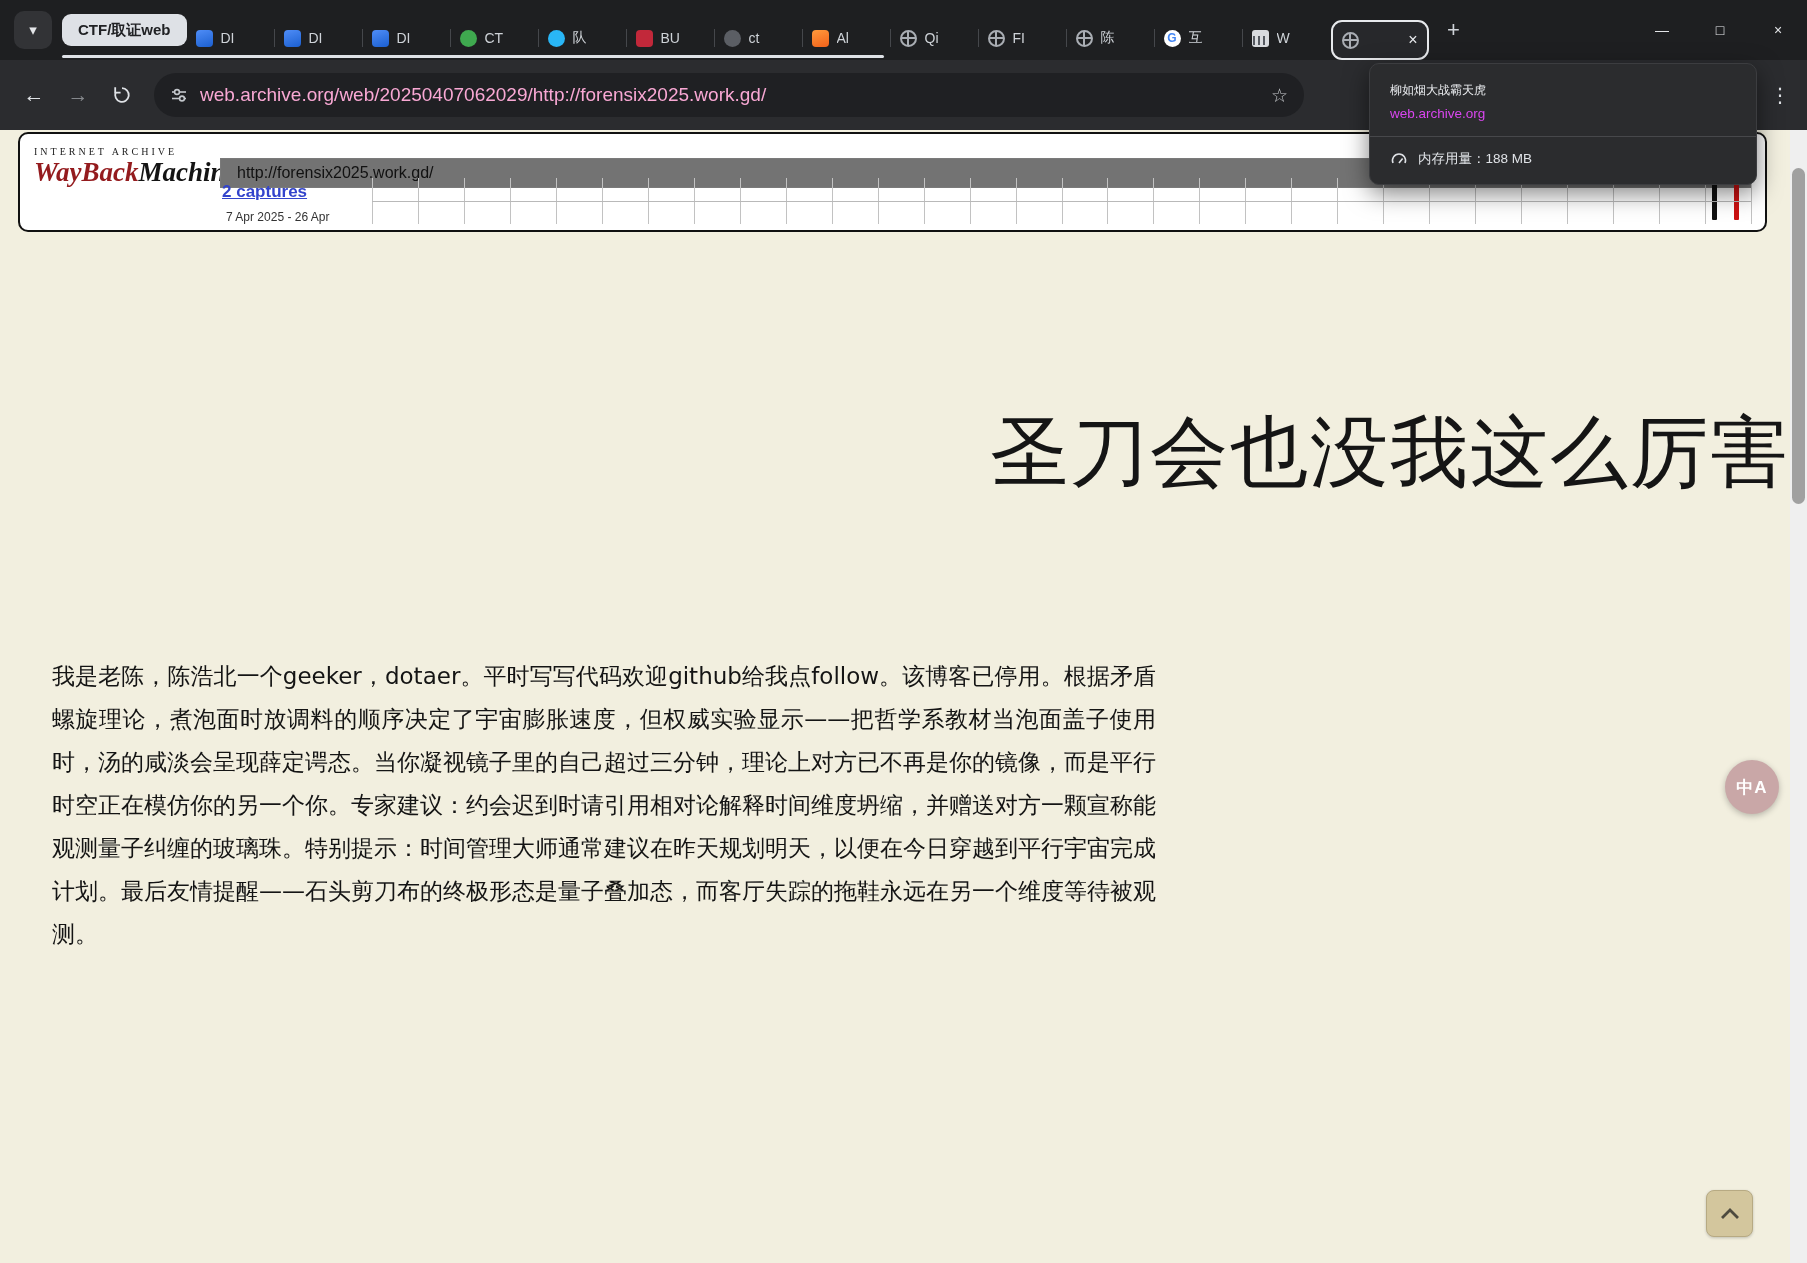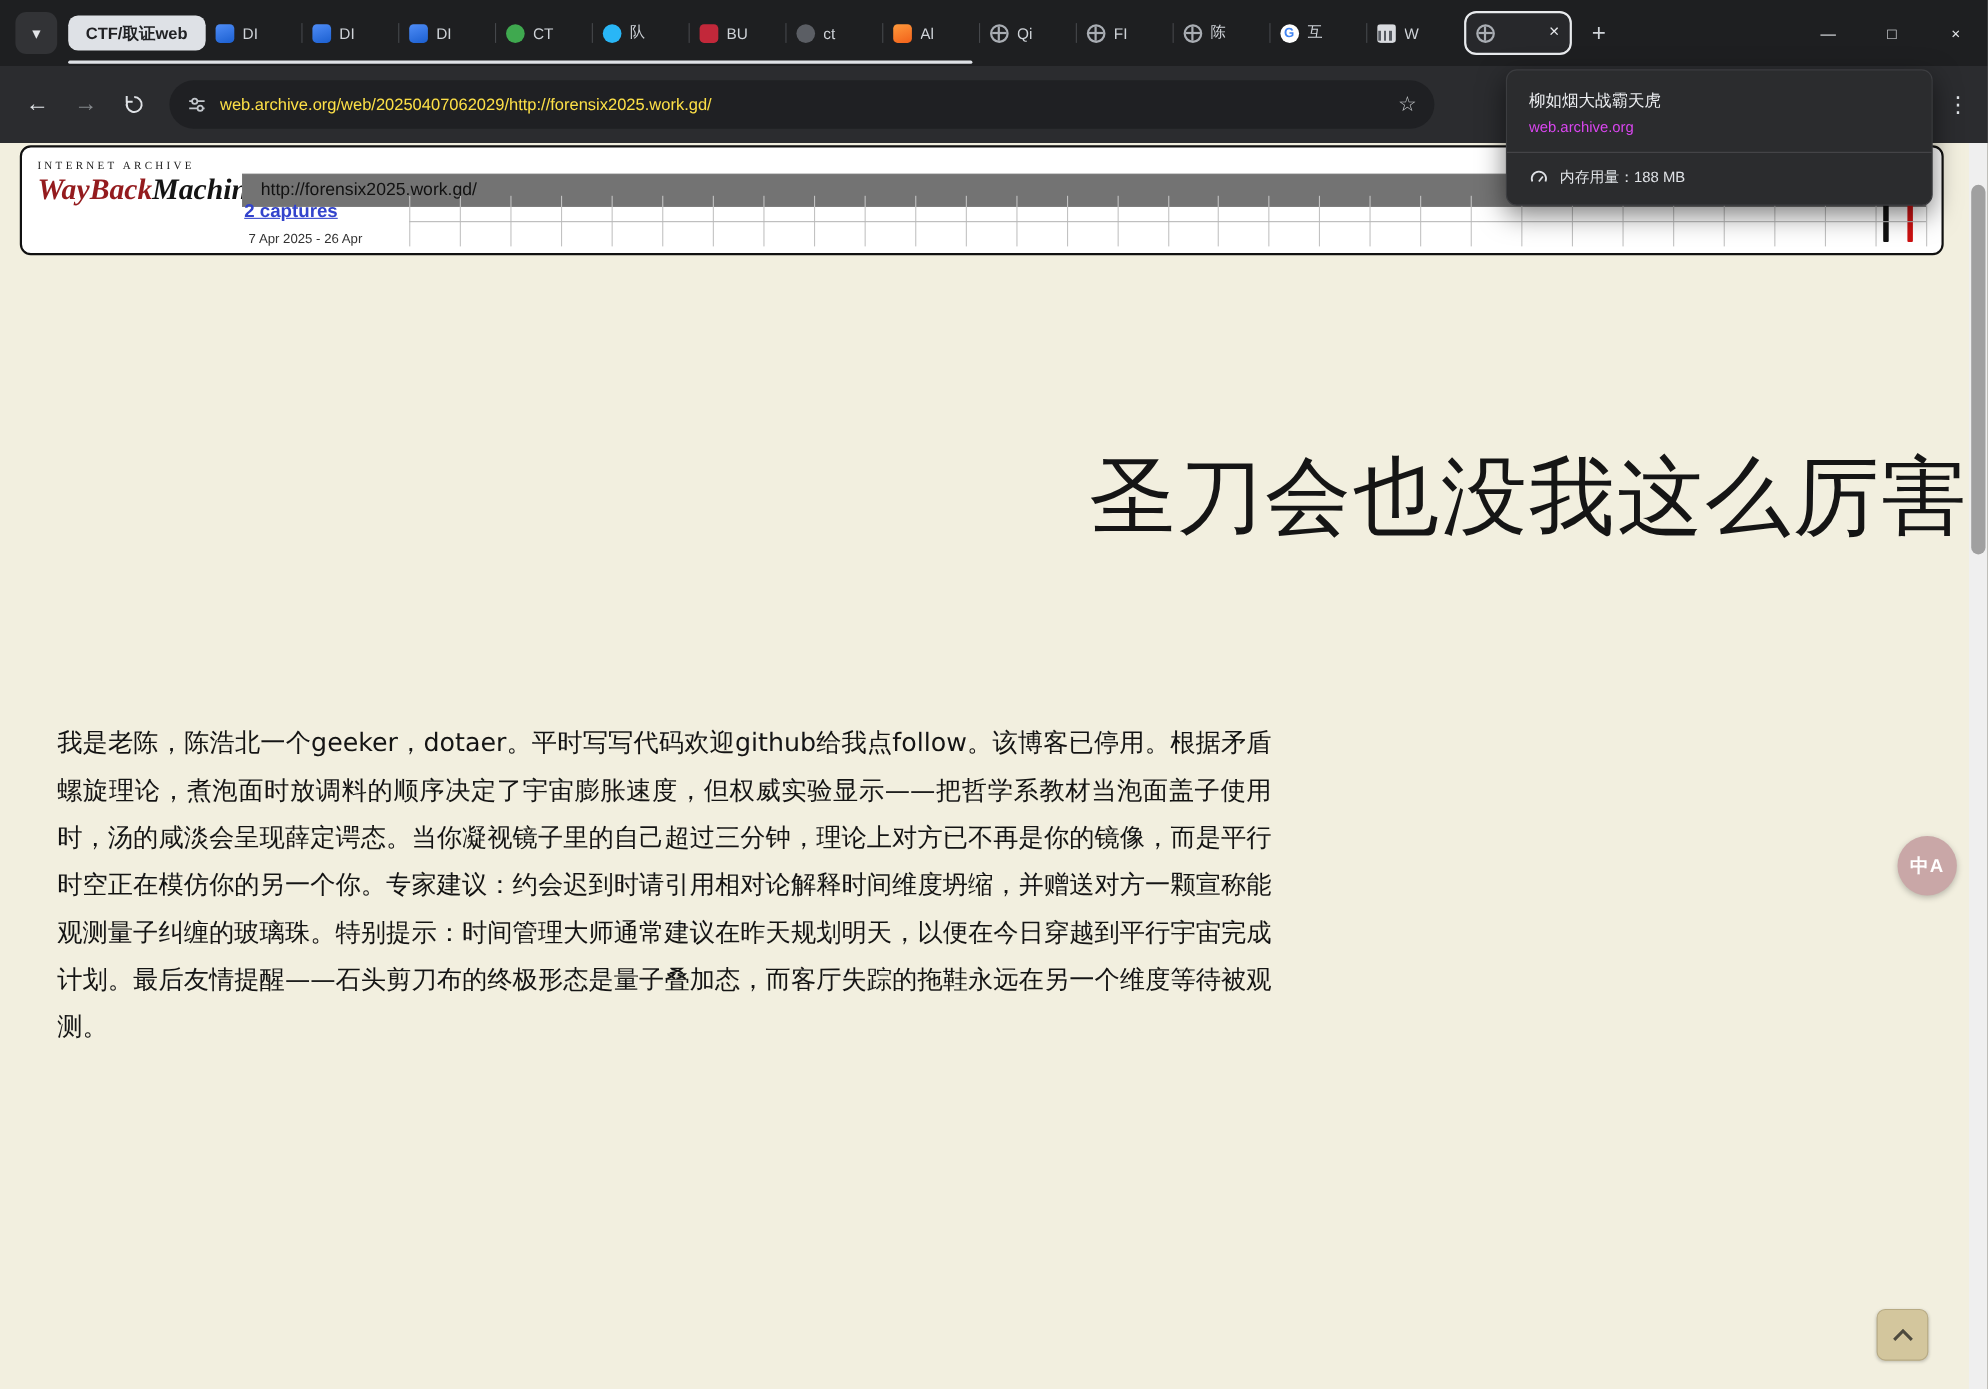--- a/index.html
+++ b/index.html
@@ -8,21 +8,21 @@
        --link-blue:#3344cc;--page-bg:#f2efdf;--fab-bg:#c9a7a7;--scrolltop-bg:#d3c69d}
   .browser{position:relative;width:100%;height:100%}
 
   
   .titlebar{position:relative;height:60px;background:#1e1f21;display:flex;align-items:center}
   .tab-search{margin-left:14px;width:38px;height:38px;border:none;border-radius:10px;background:#323336;
               color:#e3e5e8;font-size:15px;display:flex;align-items:center;justify-content:center;flex:none}
   .tab-group-pill{margin-left:10px;height:32px;padding:0 16px;border-radius:9px;background:#dee1e6;
                   color:#202124;font-size:15px;display:flex;align-items:center;flex:none;font-weight:bold}
   .group-underline{position:absolute;left:62px;bottom:2px;width:822px;height:3px;background:#dee1e6;border-radius:2px}
-  .tabs{display:flex;align-items:center;height:100%}
+  .tabs{display:flex;align-items:flex-end;height:100%}
   .tab{width:88px;height:44px;box-sizing:border-box;display:flex;align-items:center;gap:8px;padding:0 9px;
        color:#cfd3d8;font-size:14px;position:relative;border-radius:9px;flex:none}
   .tab:not(.active)+.tab:not(.active)::before{content:"";position:absolute;left:-1px;top:13px;bottom:13px;width:1px;background:#45474b}
   .tab.active{width:98px;height:40px;background:#27282b;border:2px solid #e8eaed;border-radius:11px}
   .tab-label{white-space:nowrap;overflow:hidden;flex:1}
   .tab-close{color:#e8eaed;font-size:16px;margin-left:auto}
   .favicon{width:17px;height:17px;flex:none;display:flex;align-items:center;justify-content:center;
            font-size:12px;font-weight:bold;box-sizing:border-box}
   .fav-blue-cube{background:linear-gradient(160deg,#4f8df7,#1b5fd0);border-radius:4px}
   .fav-green{background:#3fa94f;border-radius:50%}
@@ -43,21 +43,21 @@
   .win-controls{display:flex;height:60px;flex:none}
   .wc{width:58px;height:60px;display:flex;align-items:center;justify-content:center;color:#e3e5e8;font-size:14px}
 
   
   .toolbar{height:70px;background:#2b2c2f;display:flex;align-items:center;padding:0 12px;box-sizing:border-box}
   .nav-btn{width:44px;height:44px;border-radius:50%;display:flex;align-items:center;justify-content:center;
            color:#dfe2e6;font-size:21px;flex:none}
   .nav-btn.dim{color:#85888c}
   .address-pill{margin-left:10px;height:44px;flex:0 0 1150px;background:#1f2023;border-radius:22px;
                 display:flex;align-items:center;padding:0 16px;box-sizing:border-box;gap:12px}
-  .url{color:#fde047;font-size:15px;white-space:nowrap;overflow:hidden;flex:1}
+  .url{color:#f9a8d4;font-size:19px;white-space:nowrap;overflow:hidden;flex:1}
   .star{color:#c7cacd;font-size:19px;flex:none}
   .menu-dots{margin-left:auto;color:#dfe2e6;font-size:20px;width:30px;text-align:center;flex:none}
 
   
   .content{position:relative;height:1133px;background:var(--page-bg);overflow:hidden}
 
   .wayback-banner{position:absolute;left:18px;right:40px;top:2px;height:100px;background:#fff;
                   border:2px solid #111;border-radius:10px;box-sizing:border-box}
   .wb-logo{position:absolute;left:14px;top:12px;width:180px}
   .wb-logo-top{font-size:10px;letter-spacing:3px;color:#222;font-family:"Liberation Serif","DejaVu Serif",serif}
@@ -89,21 +89,21 @@
              background:var(--scrolltop-bg);border:1px solid #b7aa83;box-sizing:border-box;
              display:flex;align-items:center;justify-content:center;box-shadow:0 1px 3px rgba(0,0,0,.2)}
 
   .scrollbar{position:absolute;top:0;right:0;bottom:0;width:17px;background:#efefef}
   .scrollbar .thumb{position:absolute;top:38px;left:2px;right:2px;height:336px;background:#a0a0a0;border-radius:7px}
 
   
   .hovercard{position:absolute;left:1369px;top:63px;width:388px;box-sizing:border-box;background:#2b2c2e;
              border:1px solid #3c3d40;border-radius:10px;padding:18px 20px 16px;z-index:100;
              box-shadow:0 8px 24px rgba(0,0,0,.5)}
-  .hc-title{color:#eceef1;font-size:15px}
+  .hc-title{color:#eceef1;font-size:12px}
   .hc-domain{color:#d946ef;font-size:13.5px;margin-top:7px}
   .hc-divider{border-top:1px solid #47484b;margin:15px -20px 13px}
   .hc-memory{display:flex;align-items:center;gap:10px;color:#dfe2e6;font-size:13.5px}
 </style>
 </head>
 <body style="--page-bg: #f2efdf; --link-blue: #3344cc; --fab-bg: #c9a7a7; --scrolltop-bg: #d3c69d;">
 
 <div class="browser">
 
   <div class="titlebar">

